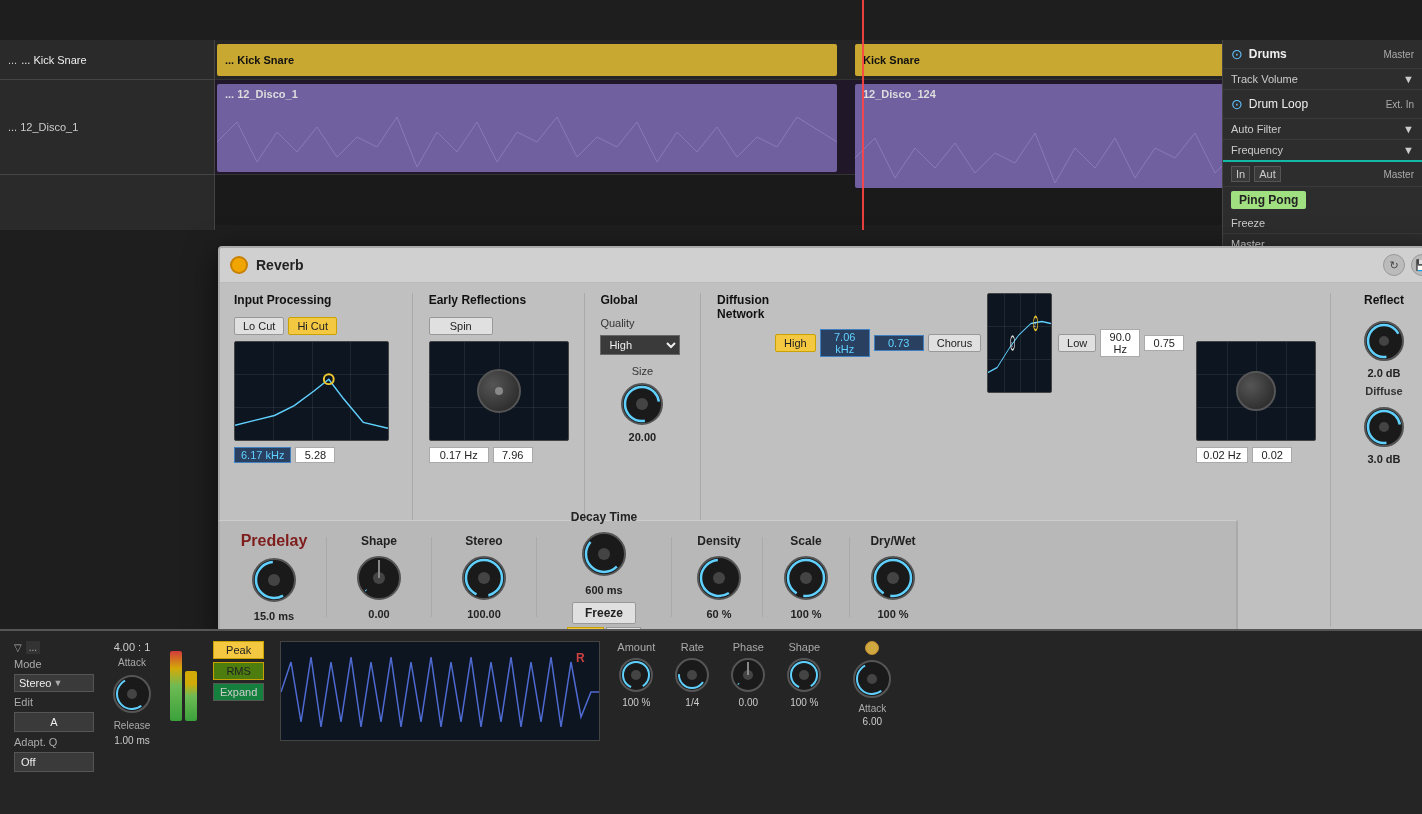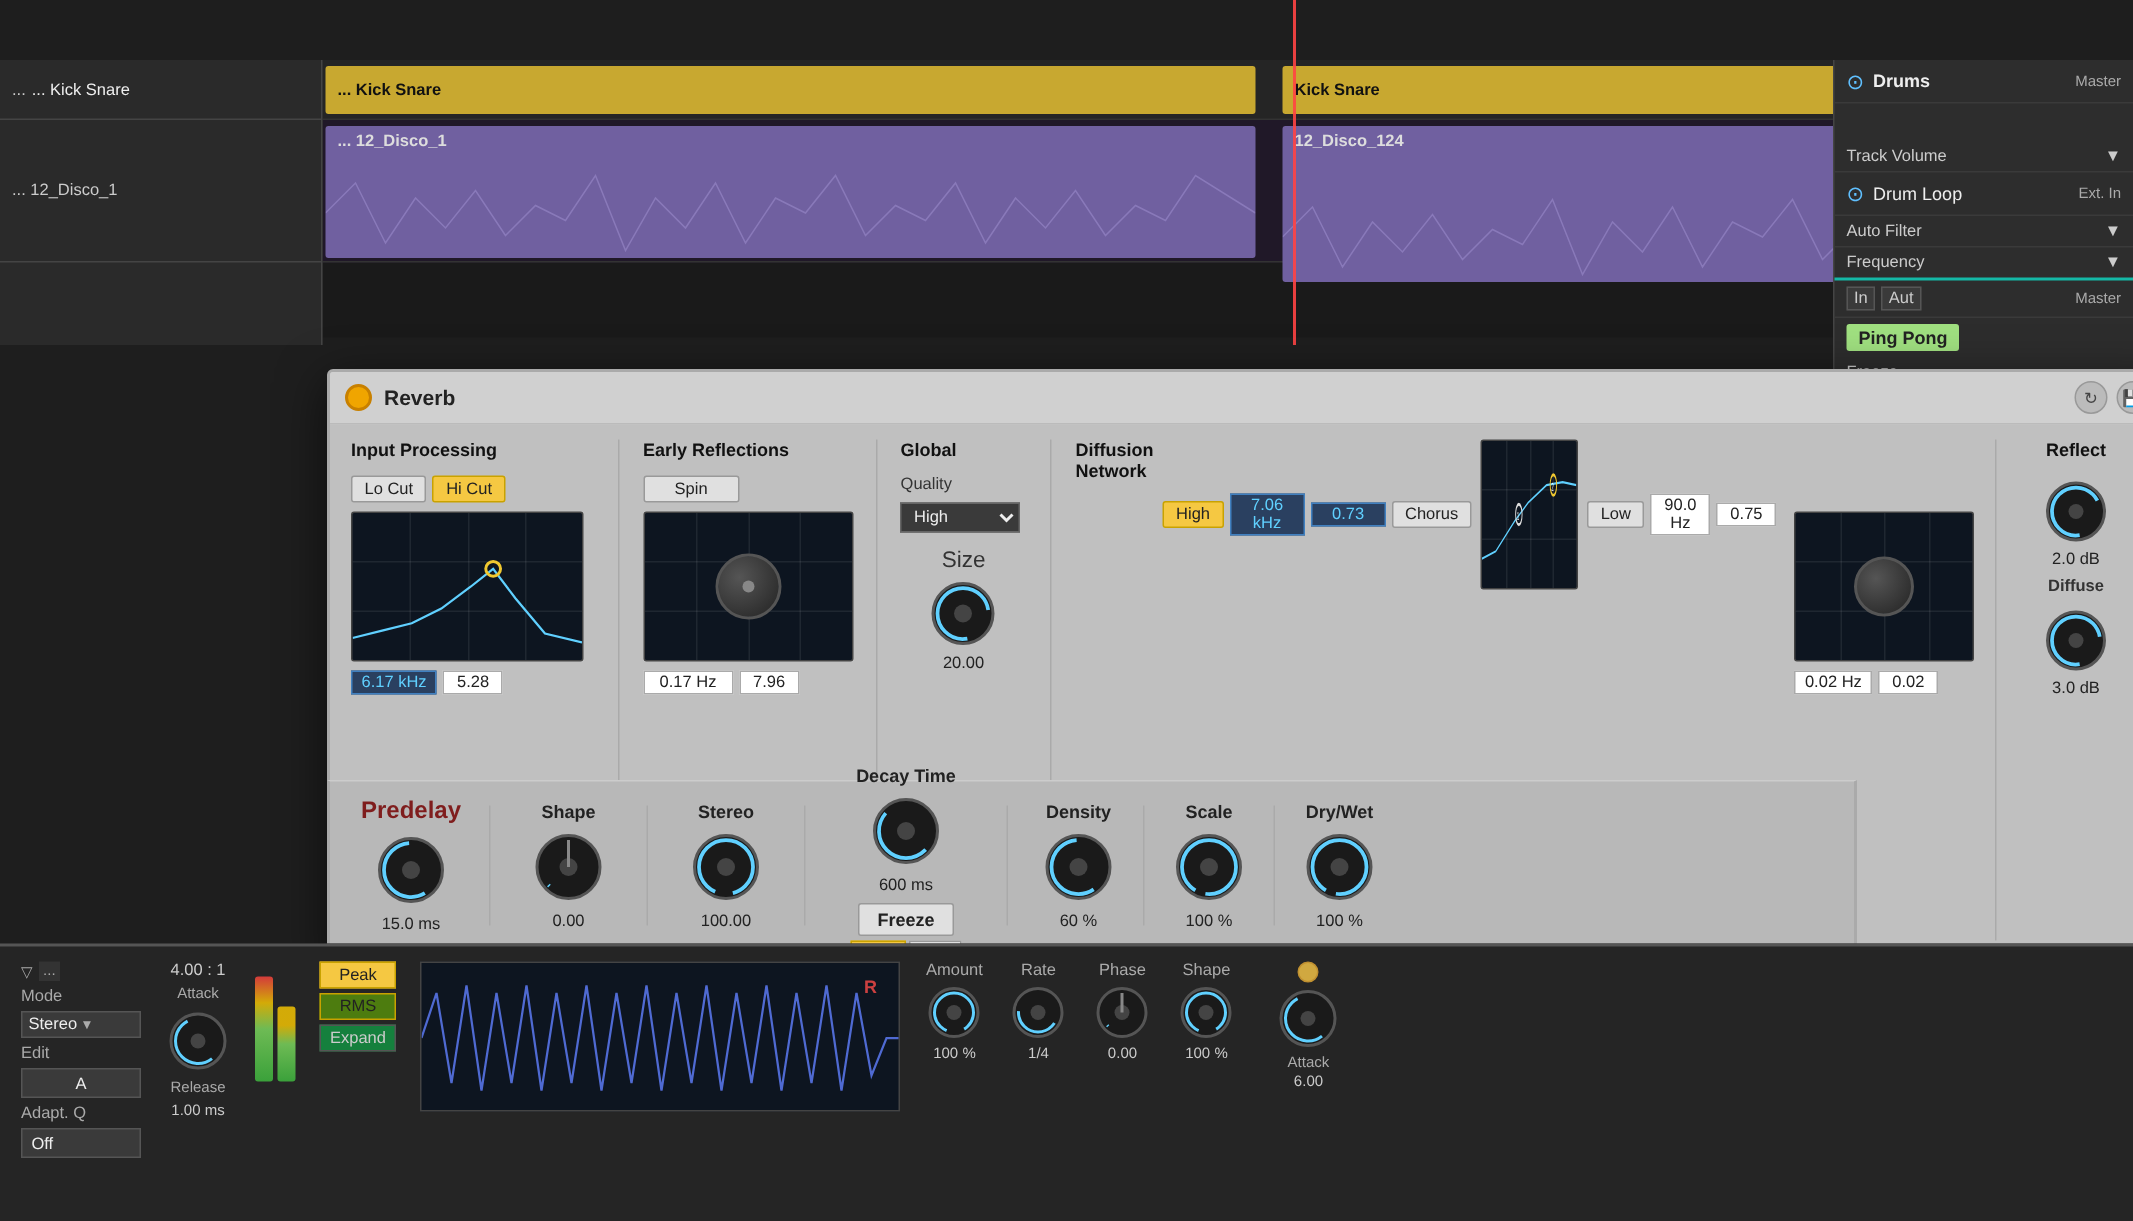--- a/index.html
+++ b/index.html
@@ -123,21 +123,21 @@
     .knob-container {
       display: flex;
       flex-direction: column;
       align-items: center;
       gap: 2px;
     }
 
     .knob-value {
       font-size: 11px;
       color: #222;
-      font-weight: normal;
+      font-weight: bold;
       text-align: left;
     }
 
     
     .eq-display {
       width: 155px;
       height: 100px;
       background: #0d1520;
       border: 1px solid #444;
       border-radius: 2px;
@@ -322,21 +322,21 @@
 </div>
 
 <div style="position:absolute;top:40px;right:0;width:200px;height:600px;background:#2d2d2d;border-left:1px solid #444;">
 
   <div style="padding:6px 8px;border-bottom:1px solid #3a3a3a;display:flex;align-items:center;gap:6px;color:#ccc;font-size:12px;">
     <span style="color:#60c0ff;font-size:14px;">⊙</span>
     <span style="font-weight:bold;color:#eee;">Drums</span>
     <span style="margin-left:auto;color:#aaa;font-size:10px;">Master</span>
   </div>
 
-  <div style="padding:4px 8px;border-bottom:1px solid #3a3a3a;display:flex;align-items:center;color:#ccc;font-size:11px;margin-top:25px;">
+  <div style="padding:4px 8px;border-bottom:1px solid #3a3a3a;display:flex;align-items:center;color:#ccc;font-size:11px;">
     <span>Track Volume</span>
     <span style="margin-left:auto;">▼</span>
   </div>
 
   <div style="padding:6px 8px;border-bottom:1px solid #3a3a3a;display:flex;align-items:center;gap:6px;color:#ccc;font-size:12px;">
     <span style="color:#60c0ff;font-size:14px;">⊙</span>
     <span style="color:#eee;">Drum Loop</span>
     <span style="margin-left:auto;color:#aaa;font-size:10px;">Ext. In</span>
   </div>
 
@@ -464,21 +464,21 @@
       <div style="display:flex;align-items:center;gap:2px;">
         <select class="quality-select">
           <option>High</option>
           <option>Low</option>
           <option>Mid</option>
           <option>Eco</option>
         </select>
       </div>
 
       <div class="knob-container" style="margin-top:4px;">
-        <span style="font-size:15px;color:#333;">Size</span>
+        <span style="font-size:11px;color:#333;">Size</span>
         <div style="position:relative;width:50px;height:50px;">
           <svg viewBox="0 0 50 50" width="50" height="50">
             <circle cx="25" cy="25" r="20" fill="#1a1a1a" stroke="#555" stroke-width="2"></circle>
             <circle cx="25" cy="25" r="17" fill="none" stroke="#60d0ff" stroke-width="2.5" stroke-dasharray="80 26" stroke-dashoffset="16" transform="rotate(135 25 25)"></circle>
             <circle cx="25" cy="25" r="6" fill="#444"></circle>
           </svg>
         </div>
         <span class="knob-value">20.00</span>
       </div>
     </div>

